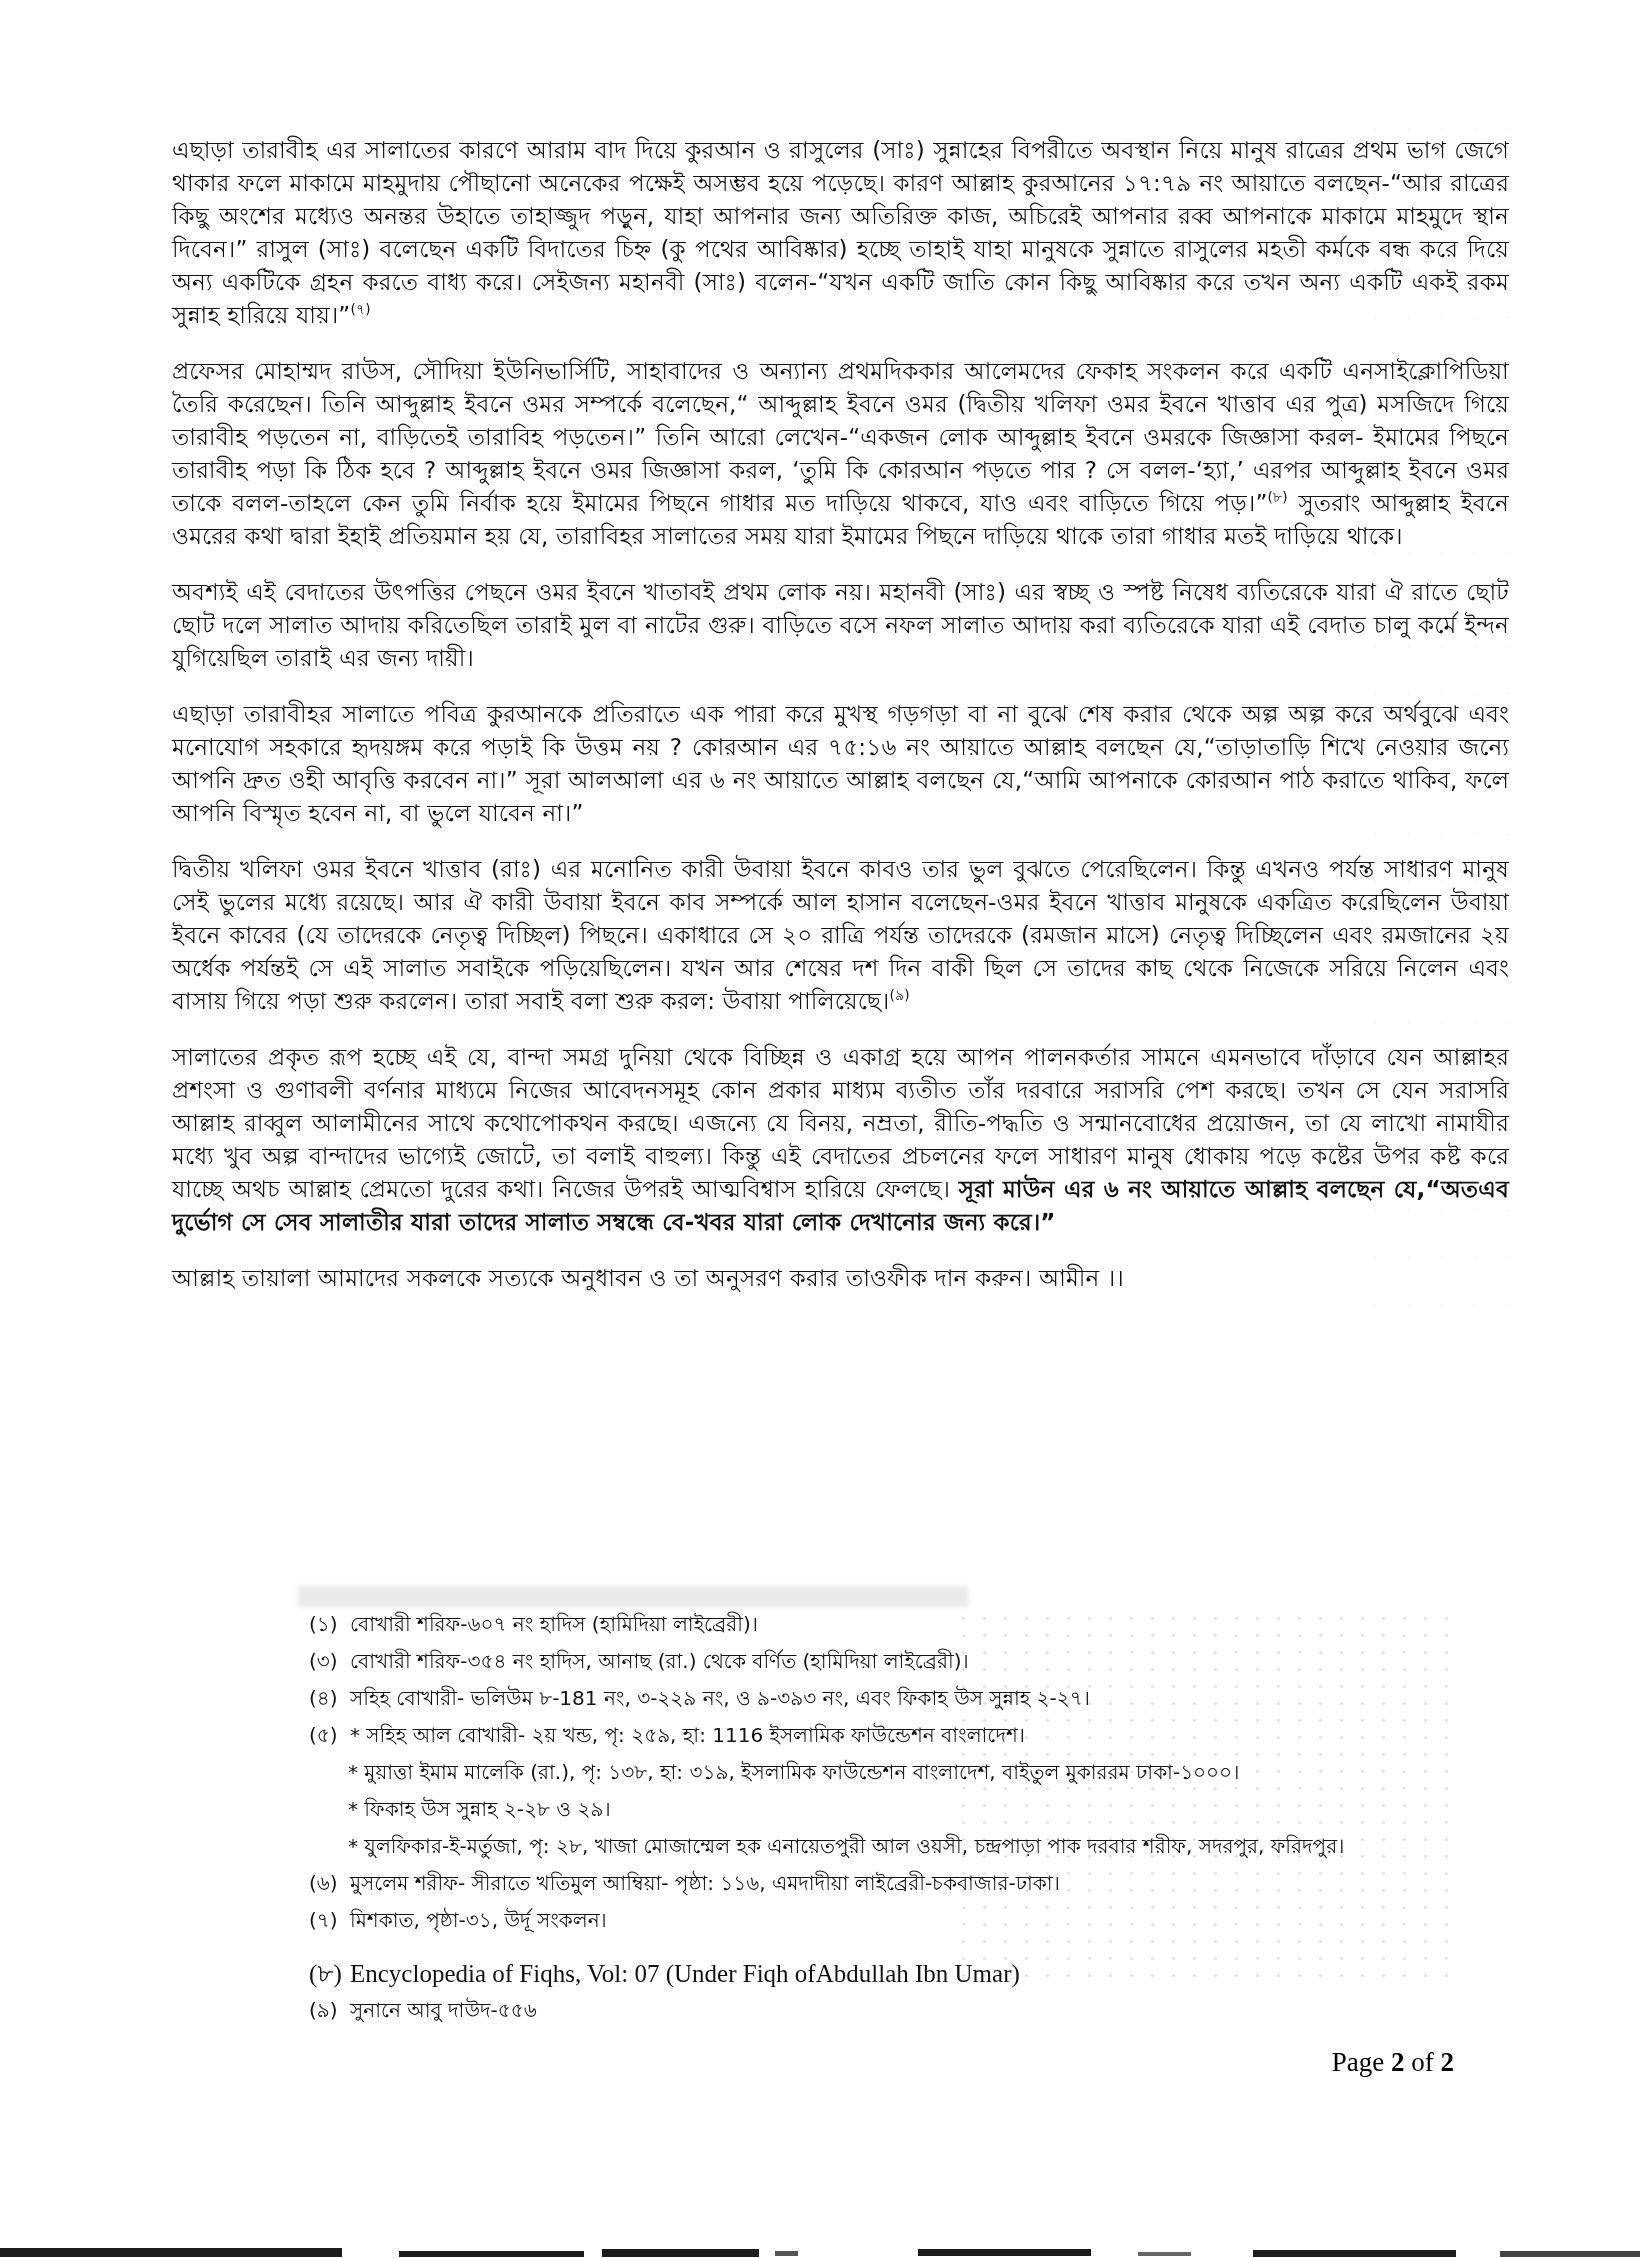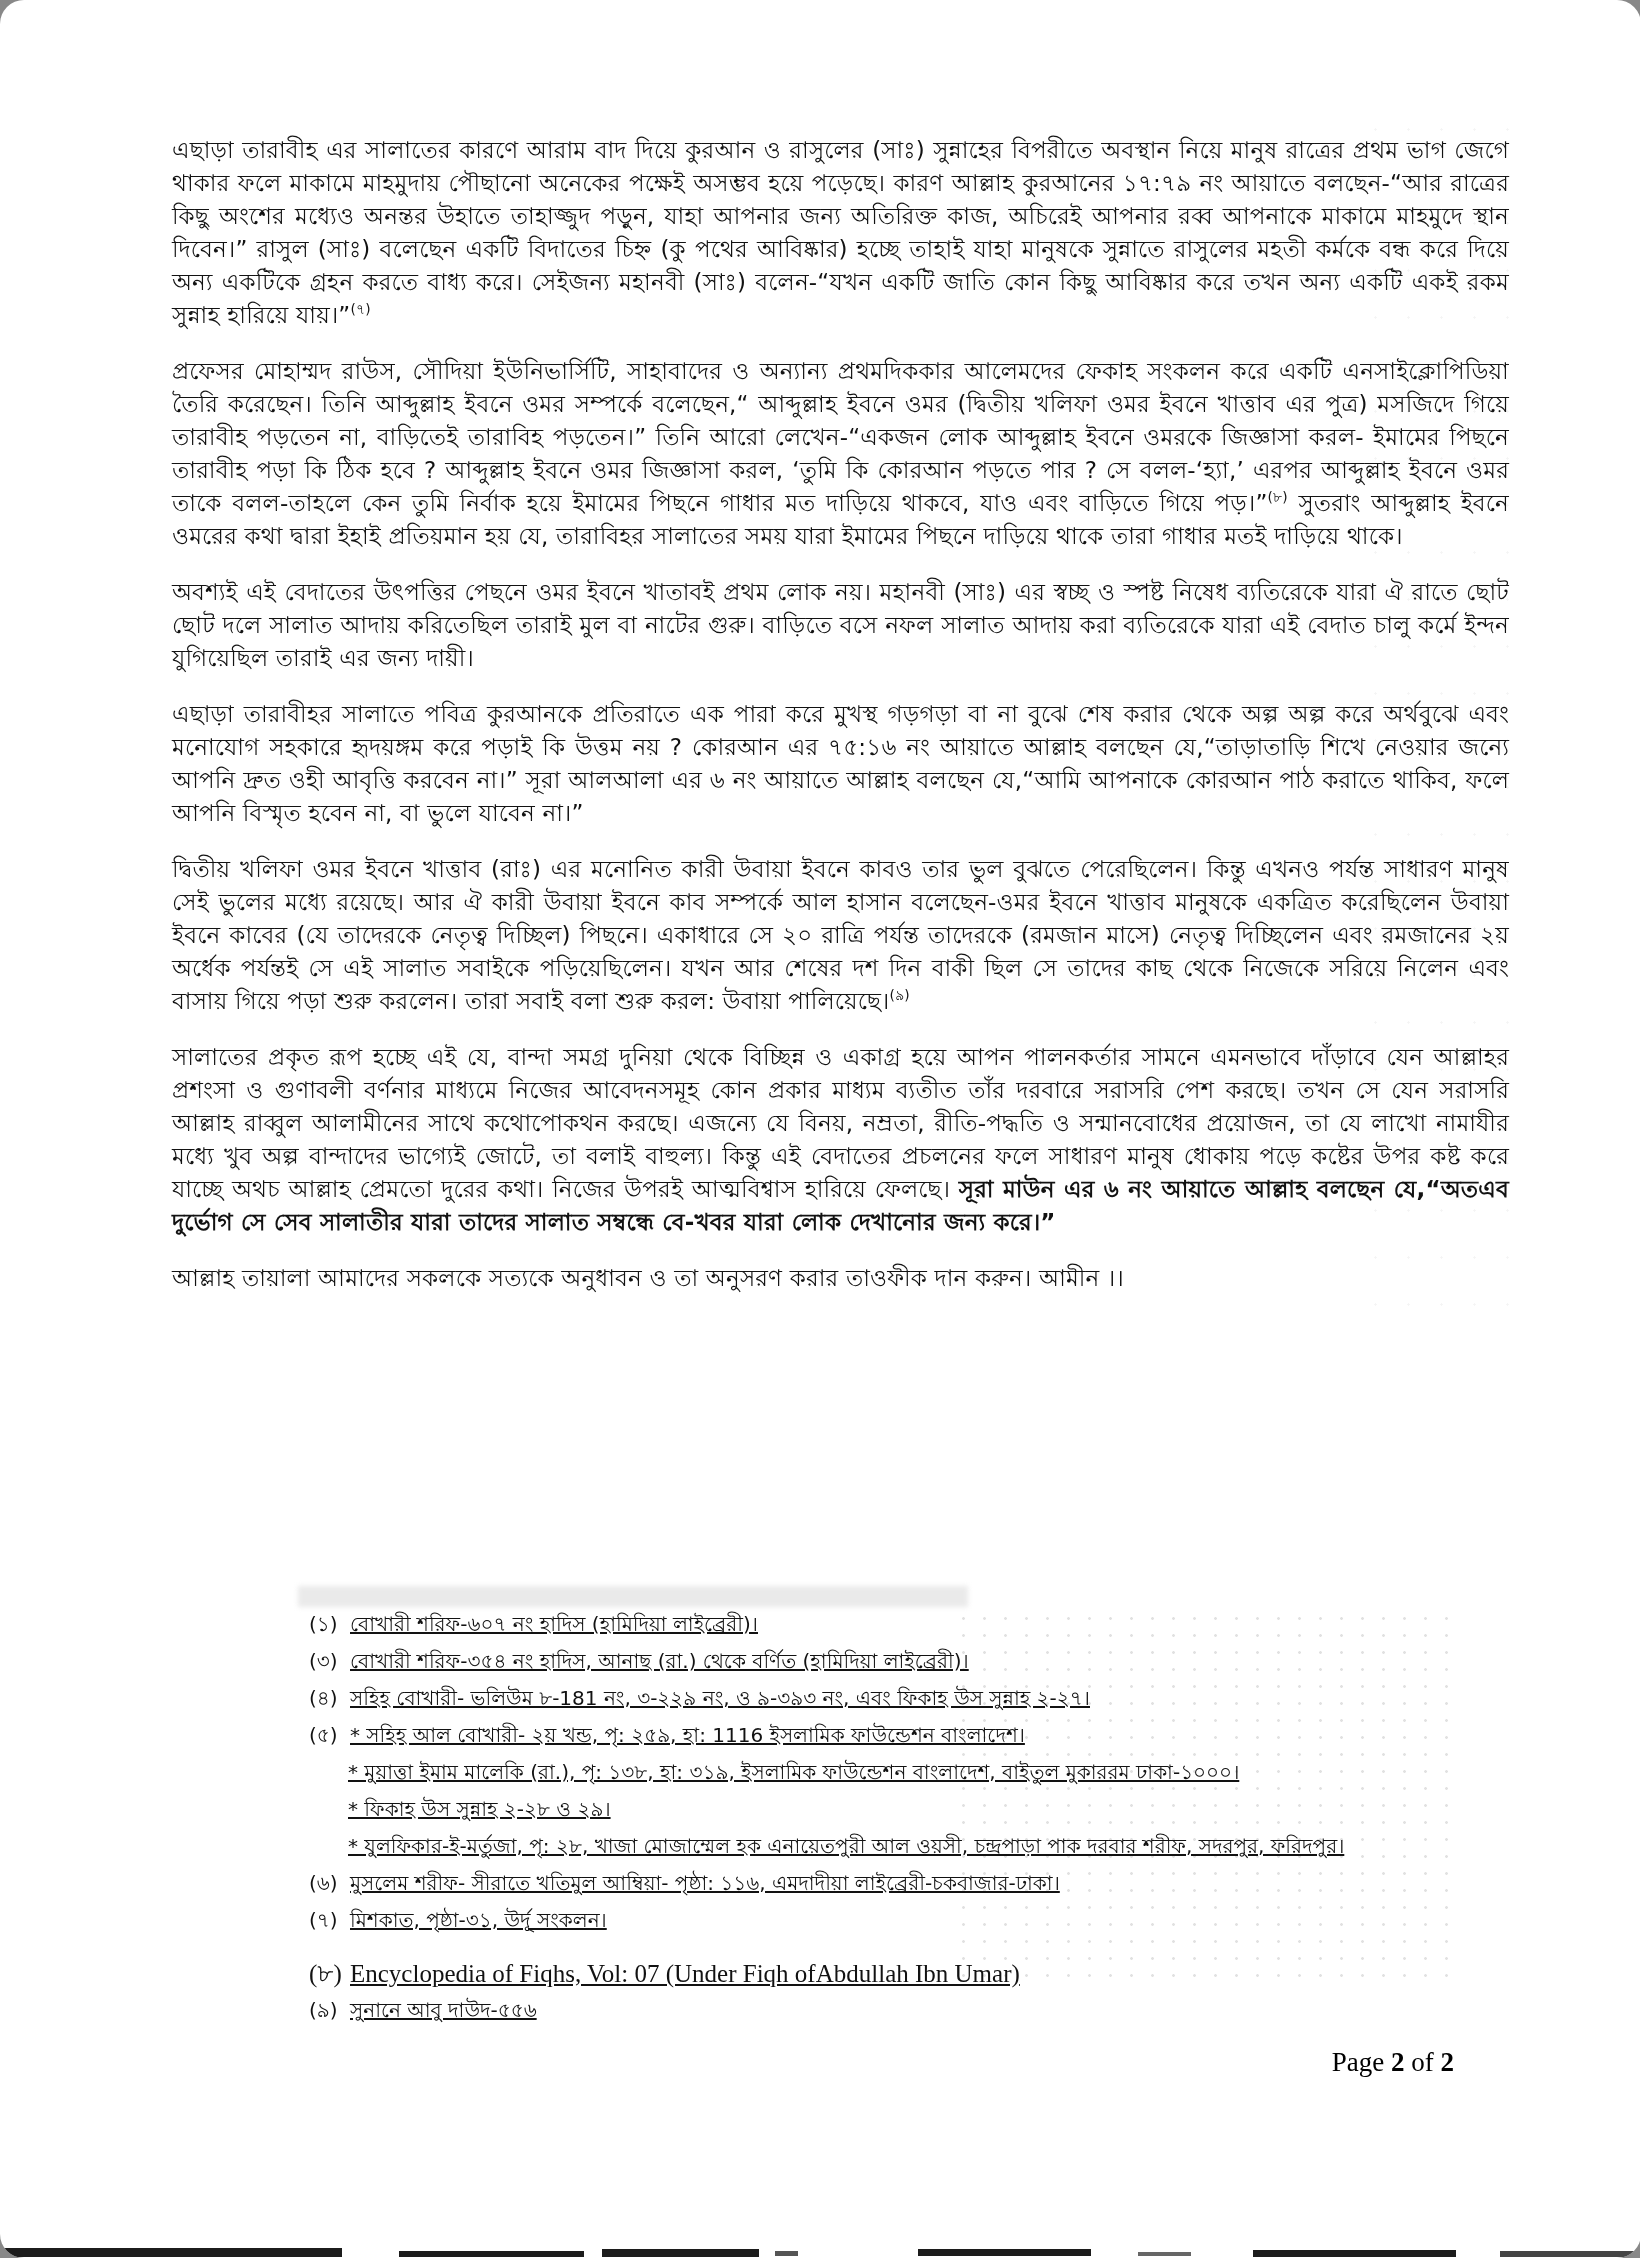--- a/index.html
+++ b/index.html
@@ -4,21 +4,20 @@
 <title>Scanned Document — Page 2 of 2</title>
 <style>
   html,body{margin:0;padding:0;background:#888;}
   .page{
     position:relative;
     width:1641px;height:2258px;
     background:#ffffff;
     overflow:hidden;
     font-family:"DejaVu Sans","Liberation Sans",sans-serif;
     color:#121212;
-    border-radius:24px;
   }
   .content{
     position:absolute;
     left:172px;top:134px;width:1337px;
   }
   .para{
     margin:0 0 23px 0;
     font-size:23px;
     line-height:33px;
     text-align:justify;
@@ -26,21 +25,20 @@
     letter-spacing:0.2px;
   }
   .para span{white-space:pre-wrap;}
   .sup{vertical-align:super;font-size:0.6em;line-height:0;}
   .bold{font-weight:bold;}
   .footnotes{
     position:absolute;
     left:309px;top:1606px;width:1085px;
     font-size:20px;
     line-height:37px;
-    text-decoration:underline;
   }
   .fn{white-space:nowrap;}
   .fn.indent{padding-left:39px;}
   .fn.latin{font-family:"Liberation Serif","DejaVu Serif",serif;font-size:25px;margin-top:16px;}
   .fn-marker{display:inline-block;min-width:41px;}
   .page-footer{
     position:absolute;
     top:2047px;right:187px;
     font-family:"Liberation Serif","DejaVu Serif",serif;
     font-size:27px;color:#000000;

